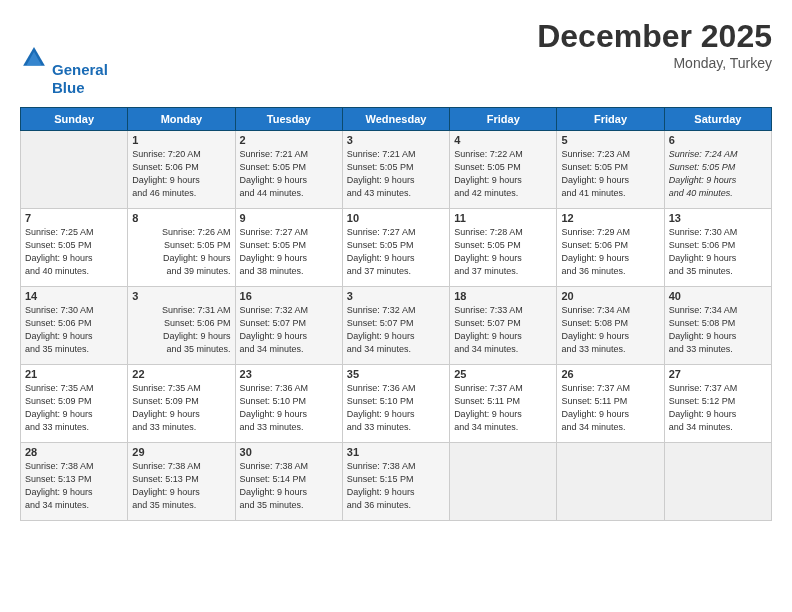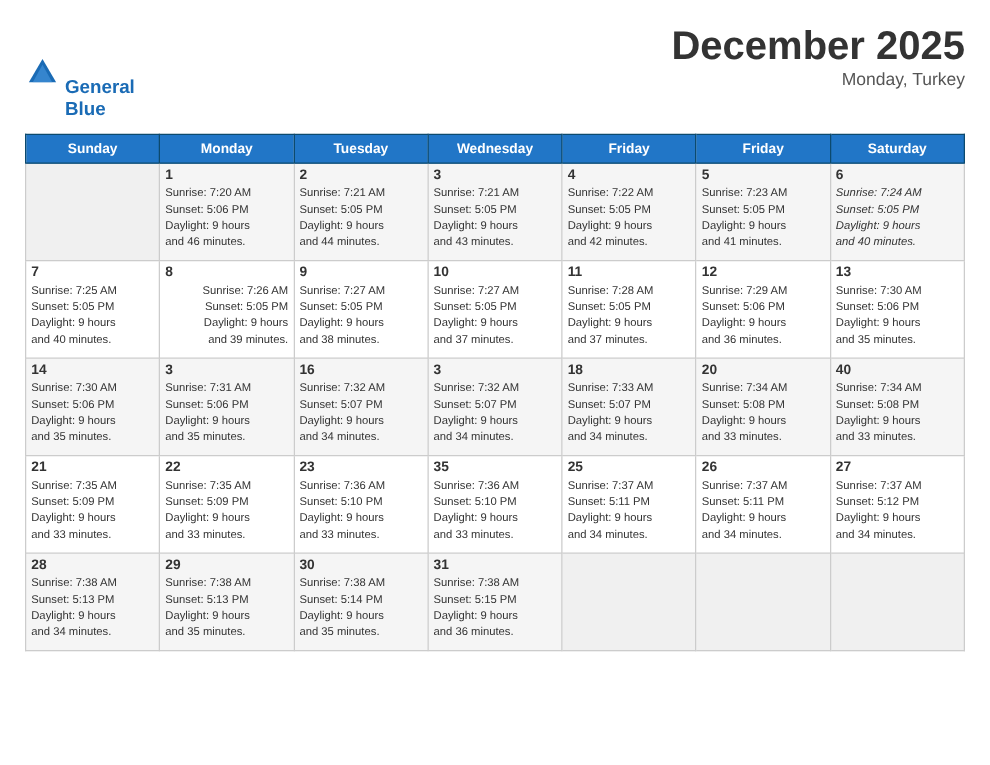--- a/index.html
+++ b/index.html
@@ -230,21 +230,21 @@
         <tr>
           <td>
             <span class="day-num">14</span>
             <div class="cell-text" style="white-space: pre-line;">Sunrise: 7:30 AM
 Sunset: 5:06 PM
 Daylight: 9 hours
 and 35 minutes.</div>
           </td>
           <td>
             <span class="day-num">3</span>
-            <div class="cell-text" style="white-space: pre-line;">Sunrise: 7:31 AM
+            <div class="cell-text" style="white-space: pre-line; text-align: right;">Sunrise: 7:31 AM
 Sunset: 5:06 PM
 Daylight: 9 hours
 and 35 minutes.</div>
           </td>
           <td>
             <span class="day-num">16</span>
             <div class="cell-text" style="white-space: pre-line;">Sunrise: 7:32 AM
 Sunset: 5:07 PM
 Daylight: 9 hours
 and 34 minutes.</div>

